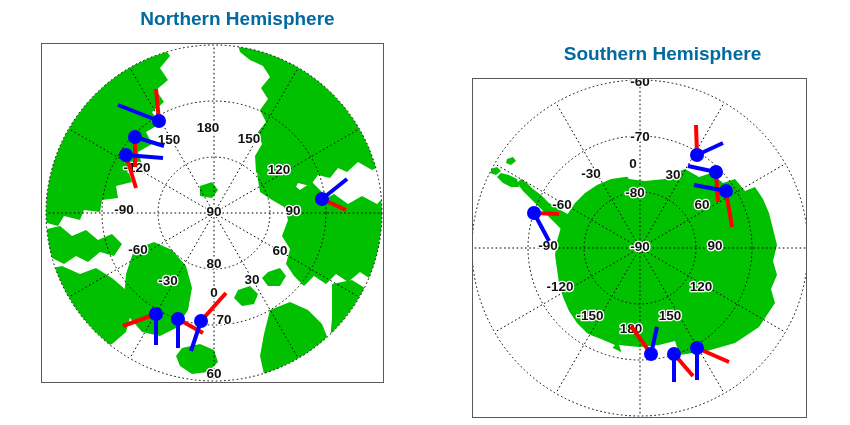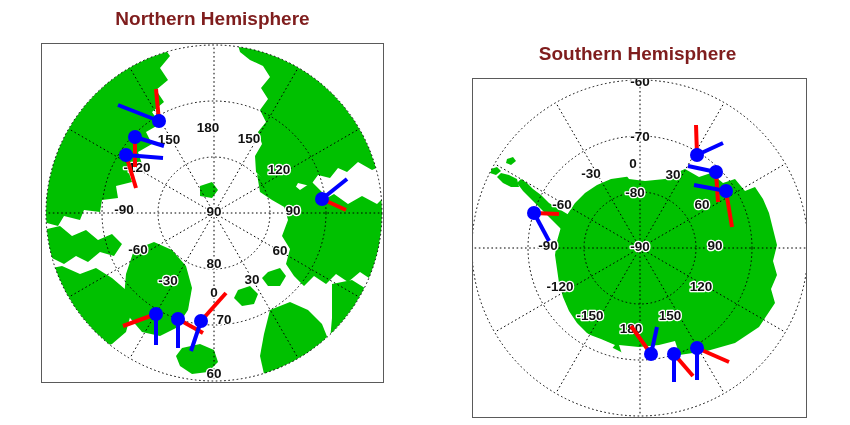--- a/index.html
+++ b/index.html
@@ -4,21 +4,21 @@
 <style>
   html,body{margin:0;padding:0;background:#ffffff;}
   body{width:850px;height:425px;overflow:hidden;font-family:"Liberation Sans",sans-serif;}
   #root{position:relative;width:850px;height:425px;background:#fff;}
   .panel{position:absolute;top:0;width:425px;height:425px;}
   .panel.left{left:0;}
   .panel.right{left:425px;margin-top:35px;}
   .ptitle{
     position:absolute;top:8px;left:0;width:425px;text-align:center;
     font-family:"Liberation Sans",sans-serif;font-size:19px;font-weight:bold;
-    color:#7f1d1d;letter-spacing:0px;line-height:22px;
+    color:#0369a1;letter-spacing:0px;line-height:22px;padding-left:25px;
   }
   .plotbox{
     position:absolute;left:41px;top:43px;width:343px;height:340px;
     border:1px solid #5a5a5a;box-sizing:border-box;background:#ffffff;overflow:hidden;
   }
   .panel.right .plotbox{left:47px;width:335px;}
   .footer{
     position:absolute;left:0;bottom:0;width:850px;height:42px;
   }
   svg{display:block;}

